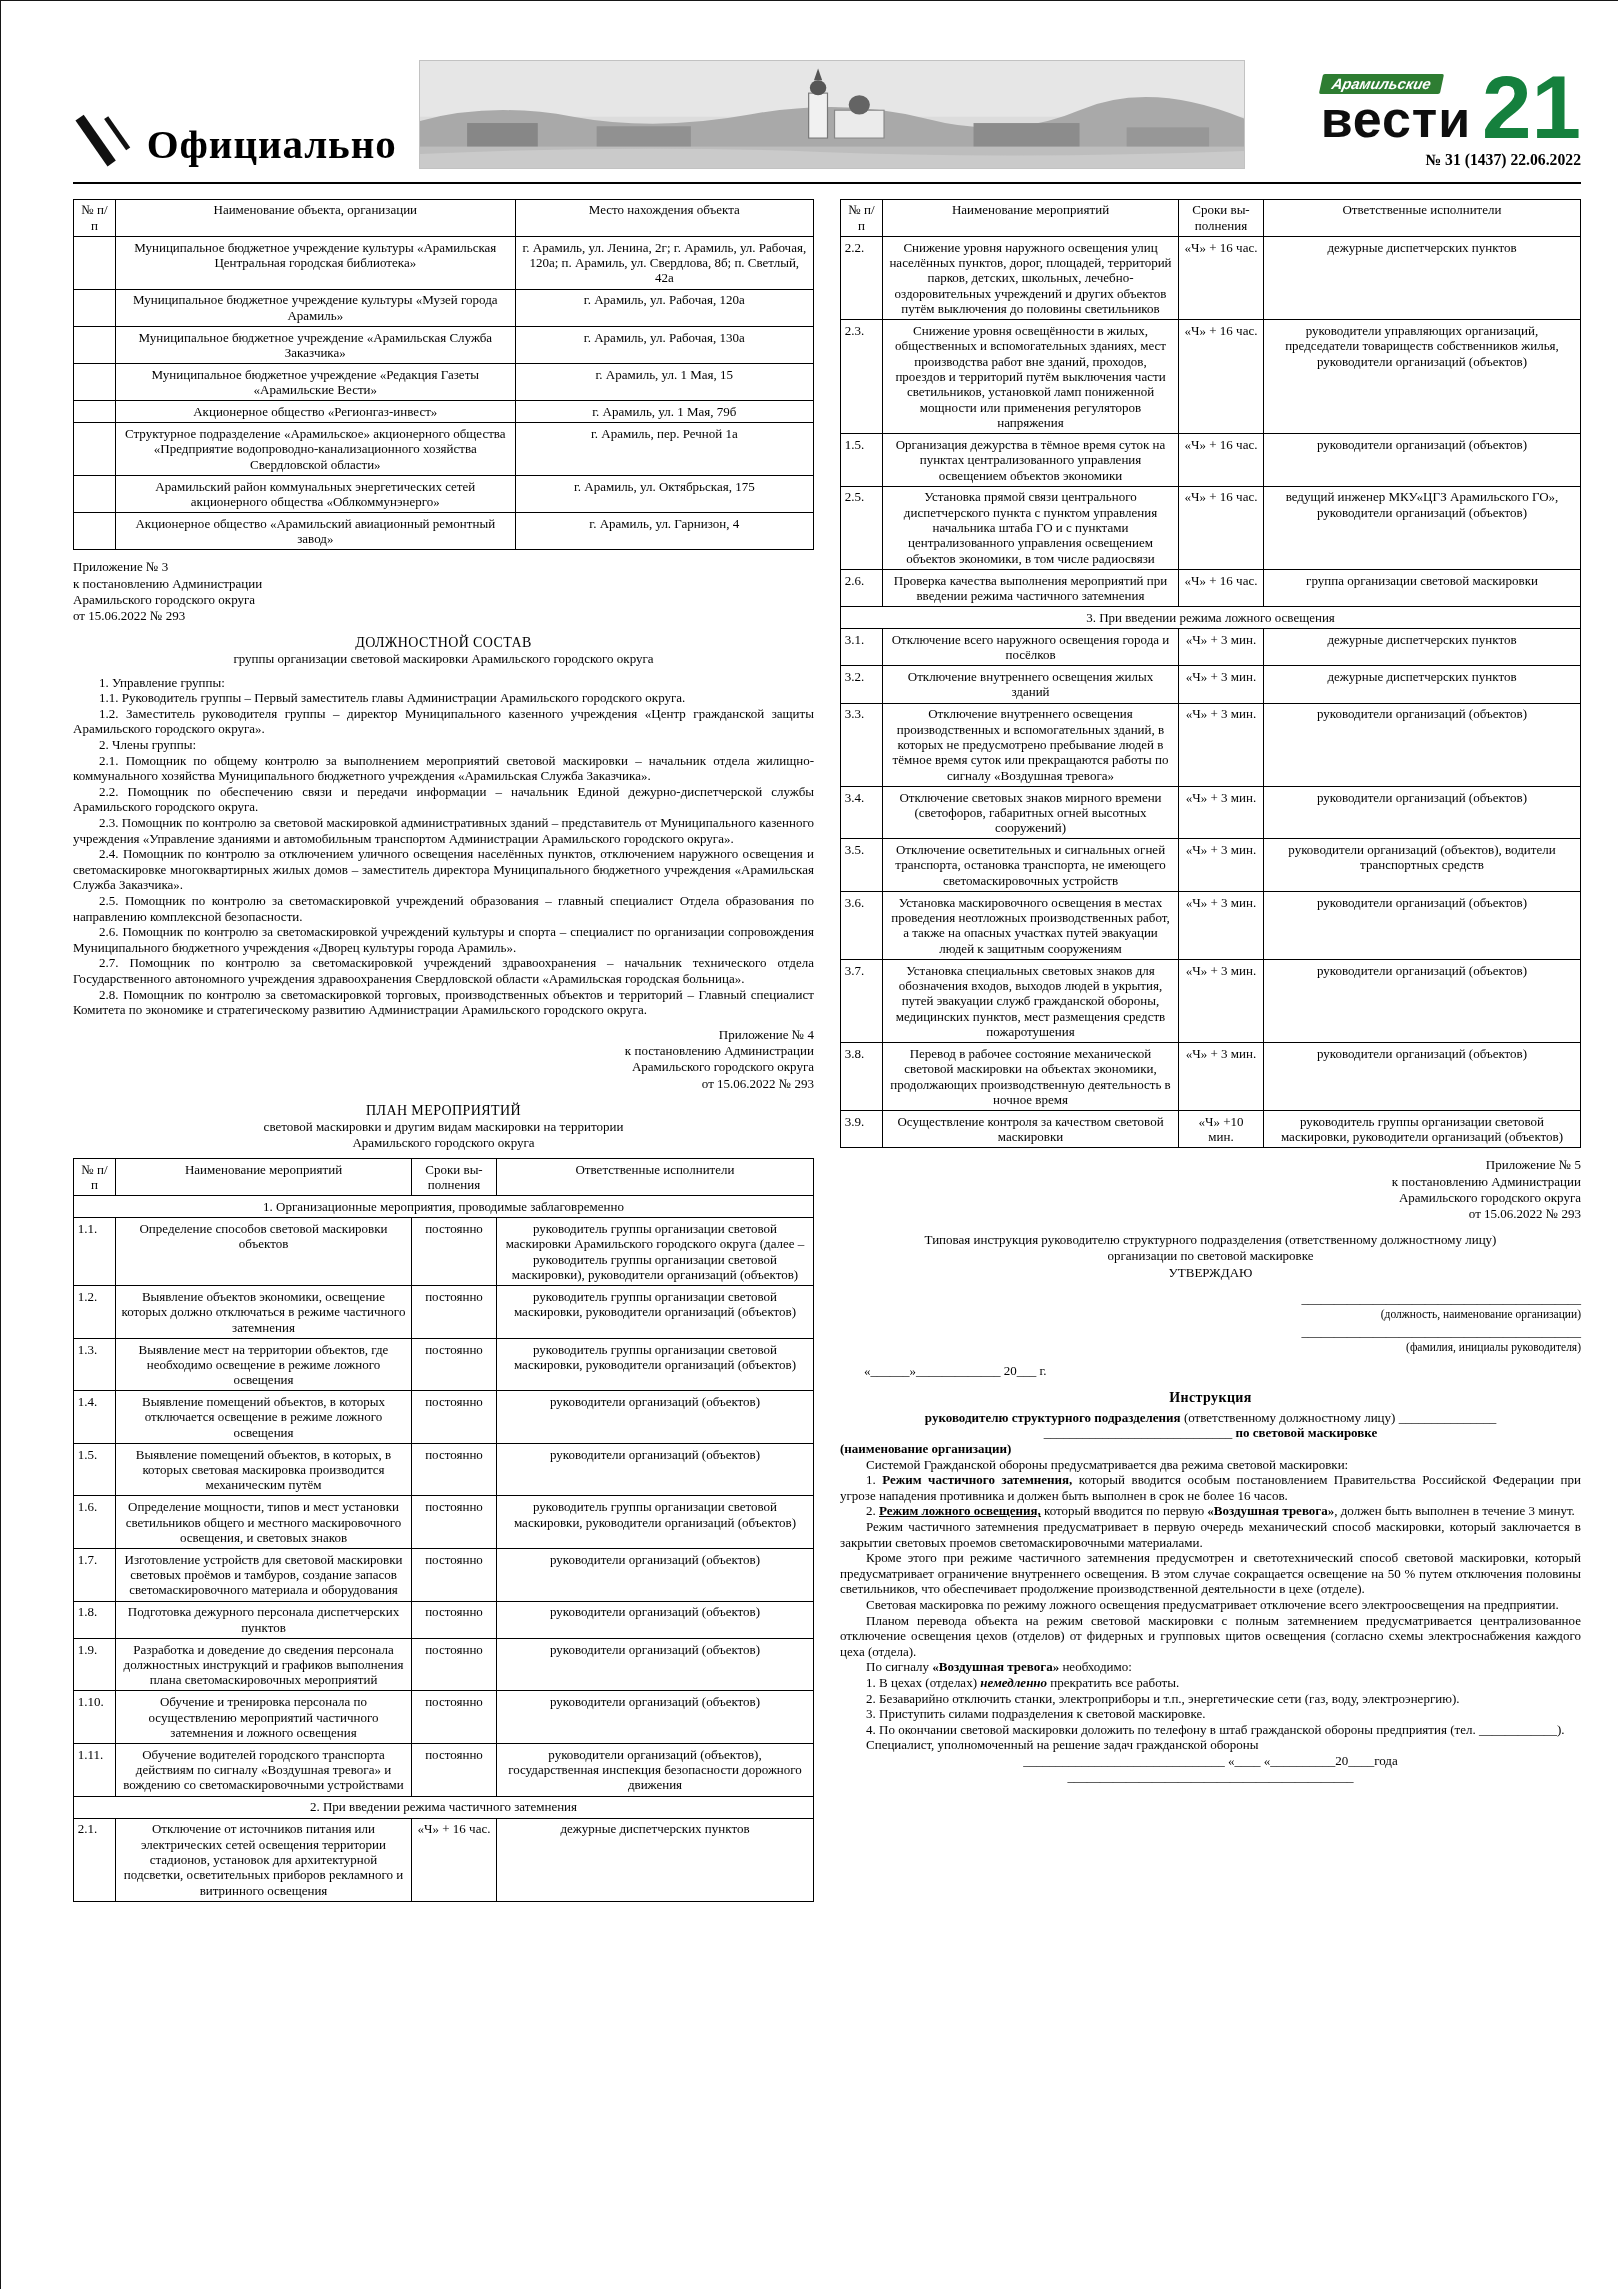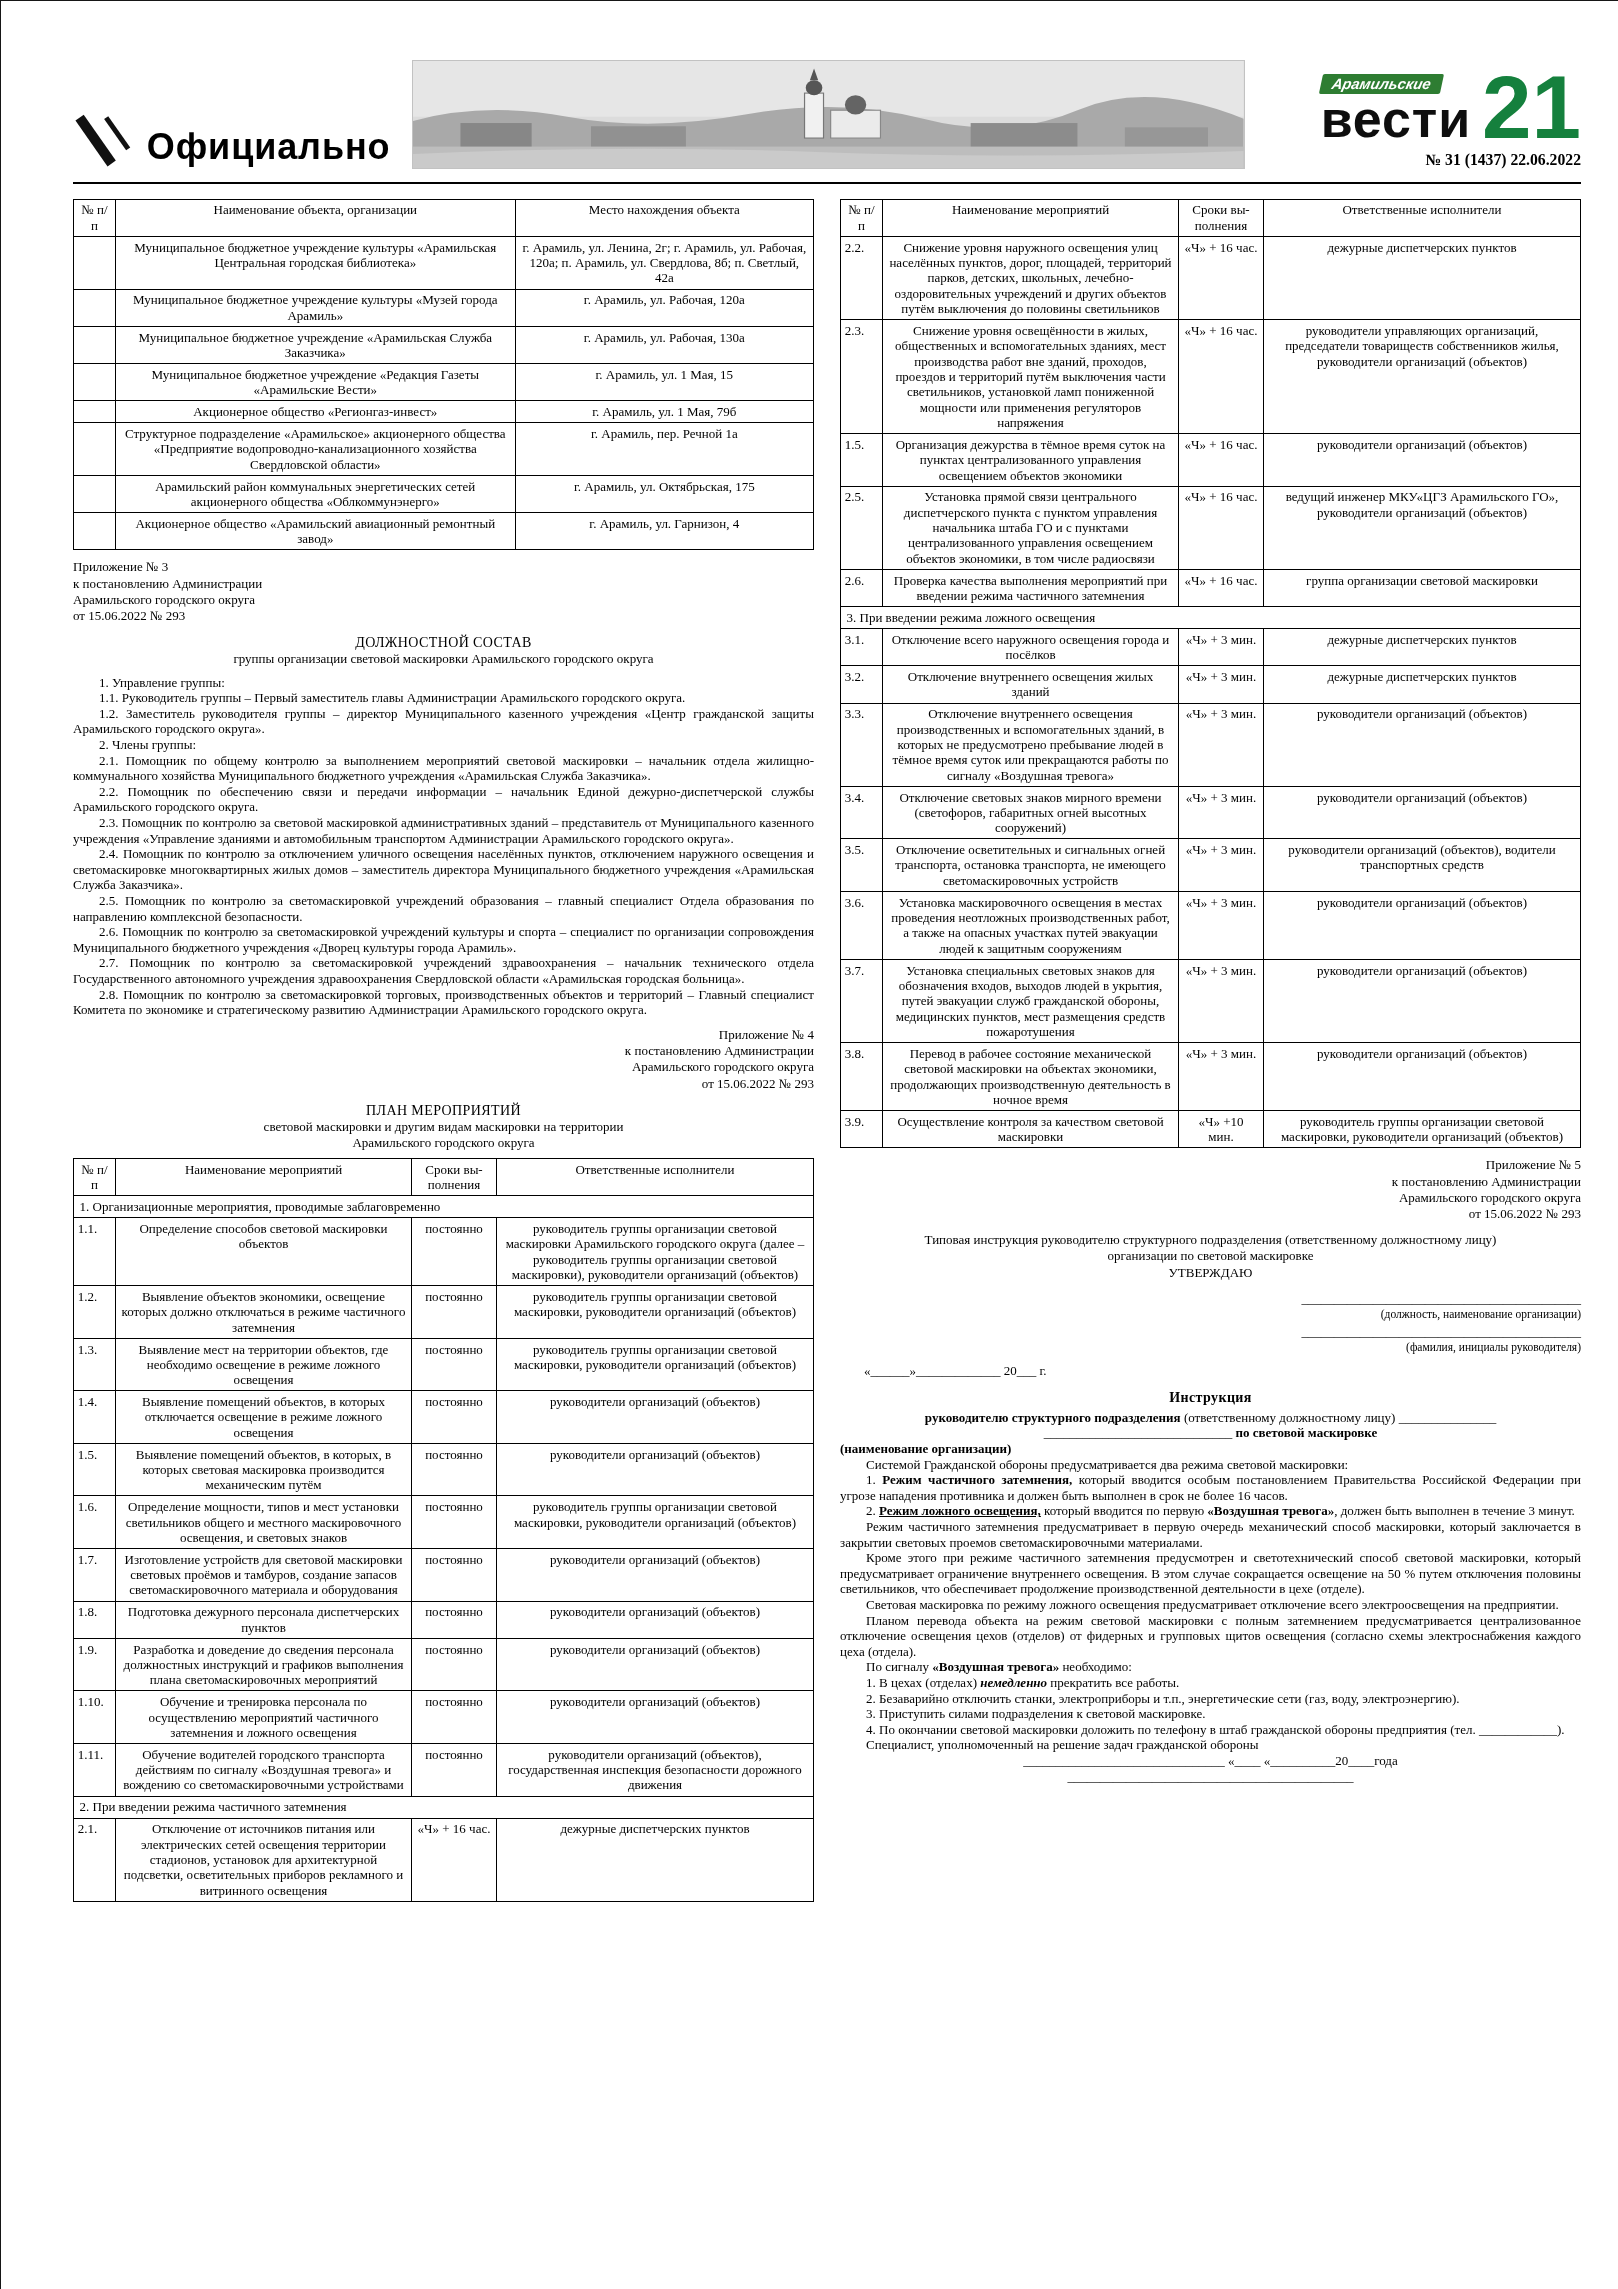--- a/index.html
+++ b/index.html
@@ -3,41 +3,41 @@
 <meta charset="utf-8">
 <style>
   *{box-sizing:border-box;margin:0;padding:0;}
   html,body{background:#8f8f8f;}
   .page{width:1619px;height:2290px;margin:0 auto;background:#fff;border:1.8px solid #161616;
         font-family:"Liberation Serif","DejaVu Serif",serif;color:#000;overflow:hidden;position:relative;}
   
   .header{display:flex;align-items:flex-end;gap:22px;padding:59px 37px 9.2px 72px;}
   .mast-left{display:flex;align-items:flex-end;gap:14.8px;flex:0 0 auto;}
   .slash{width:59px;height:55px;flex:0 0 auto;}
-  .section-title{font-family:Liberation Sans, sans-serif;font-size:36px;font-weight:600;letter-spacing:0.9px;line-height:1;padding-bottom:3.7px;}
+  .section-title{font-family:Liberation Serif, serif;font-size:41px;font-weight:600;letter-spacing:0.9px;line-height:1;padding-bottom:3.7px;}
   .photo{flex:1 1 auto;height:109px;overflow:hidden;border:0.9px solid #c2c2c2;background:#ddd;}
   .photo svg{width:100%;height:100%;display:block;}
   .brand{flex:0 0 314px;display:flex;flex-direction:column;align-items:flex-end;}
   .brand-top{display:flex;align-items:flex-end;gap:11px;}
   .brand-words{display:flex;flex-direction:column;align-items:flex-start;gap:1.8px;}
   .ribbon{background:#2e7d32;color:#fff;font-family:"Liberation Sans",sans-serif;font-weight:bold;font-style:italic;
           font-size:14.8px;padding:1.8px 11px;transform:skewX(-12deg);border-radius:1.8px;}
   .brand-main{font-family:"Liberation Sans",sans-serif;font-weight:800;font-size:52px;line-height:.92;letter-spacing:0.9px;color:#0e0e0e;}
   .pagenum{font-family:"Liberation Sans",sans-serif;font-weight:800;font-size:89px;line-height:.82;color:#15803d;}
   .issue{font-weight:bold;font-size:15.7px;margin-top:7.4px;}
   .rule{border-top:2.8px solid #000;margin:3.7px 37px 0 72px;}
   
   .columns{display:flex;gap:26px;padding:14.8px 37px 18.5px 72px;align-items:flex-start;}
   .col{flex:1 1 0;min-width:0;}
   
   table.doc{width:100%;border-collapse:collapse;font-size:13px;line-height:1.18;table-layout:fixed;}
   .doc th,.doc td{border:1.4px solid #000;padding:2.8px 5.5px;vertical-align:top;text-align:center;overflow-wrap:break-word;}
   .doc th{font-weight:normal;margin-top:48px;}
   .doc td.num{text-align:left;padding-left:3.7px;}
-  .doc td.section{text-align:left;}
+  .doc td.section{text-align:center;}
   
   .ref{font-size:13px;line-height:1.25;margin-top:9.2px;}
   .ref.right{text-align:right;}
   .doc-title{text-align:center;font-size:14px;letter-spacing:0.4px;margin-top:11px;}
   .doc-title.bold{font-weight:bold;}
   .doc-subtitle{text-align:center;font-size:13px;line-height:1.22;margin-bottom:7.4px;}
   .body-text{margin-top:3.7px;}
   .body-text p{font-size:13px;line-height:1.2;text-align:justify;text-indent:26px;}
   .center-lines{text-align:center;font-size:13px;line-height:1.3;margin-top:9.2px;}
   .sig-block{text-align:right;font-size:13px;line-height:1.35;margin-top:7.4px;}

